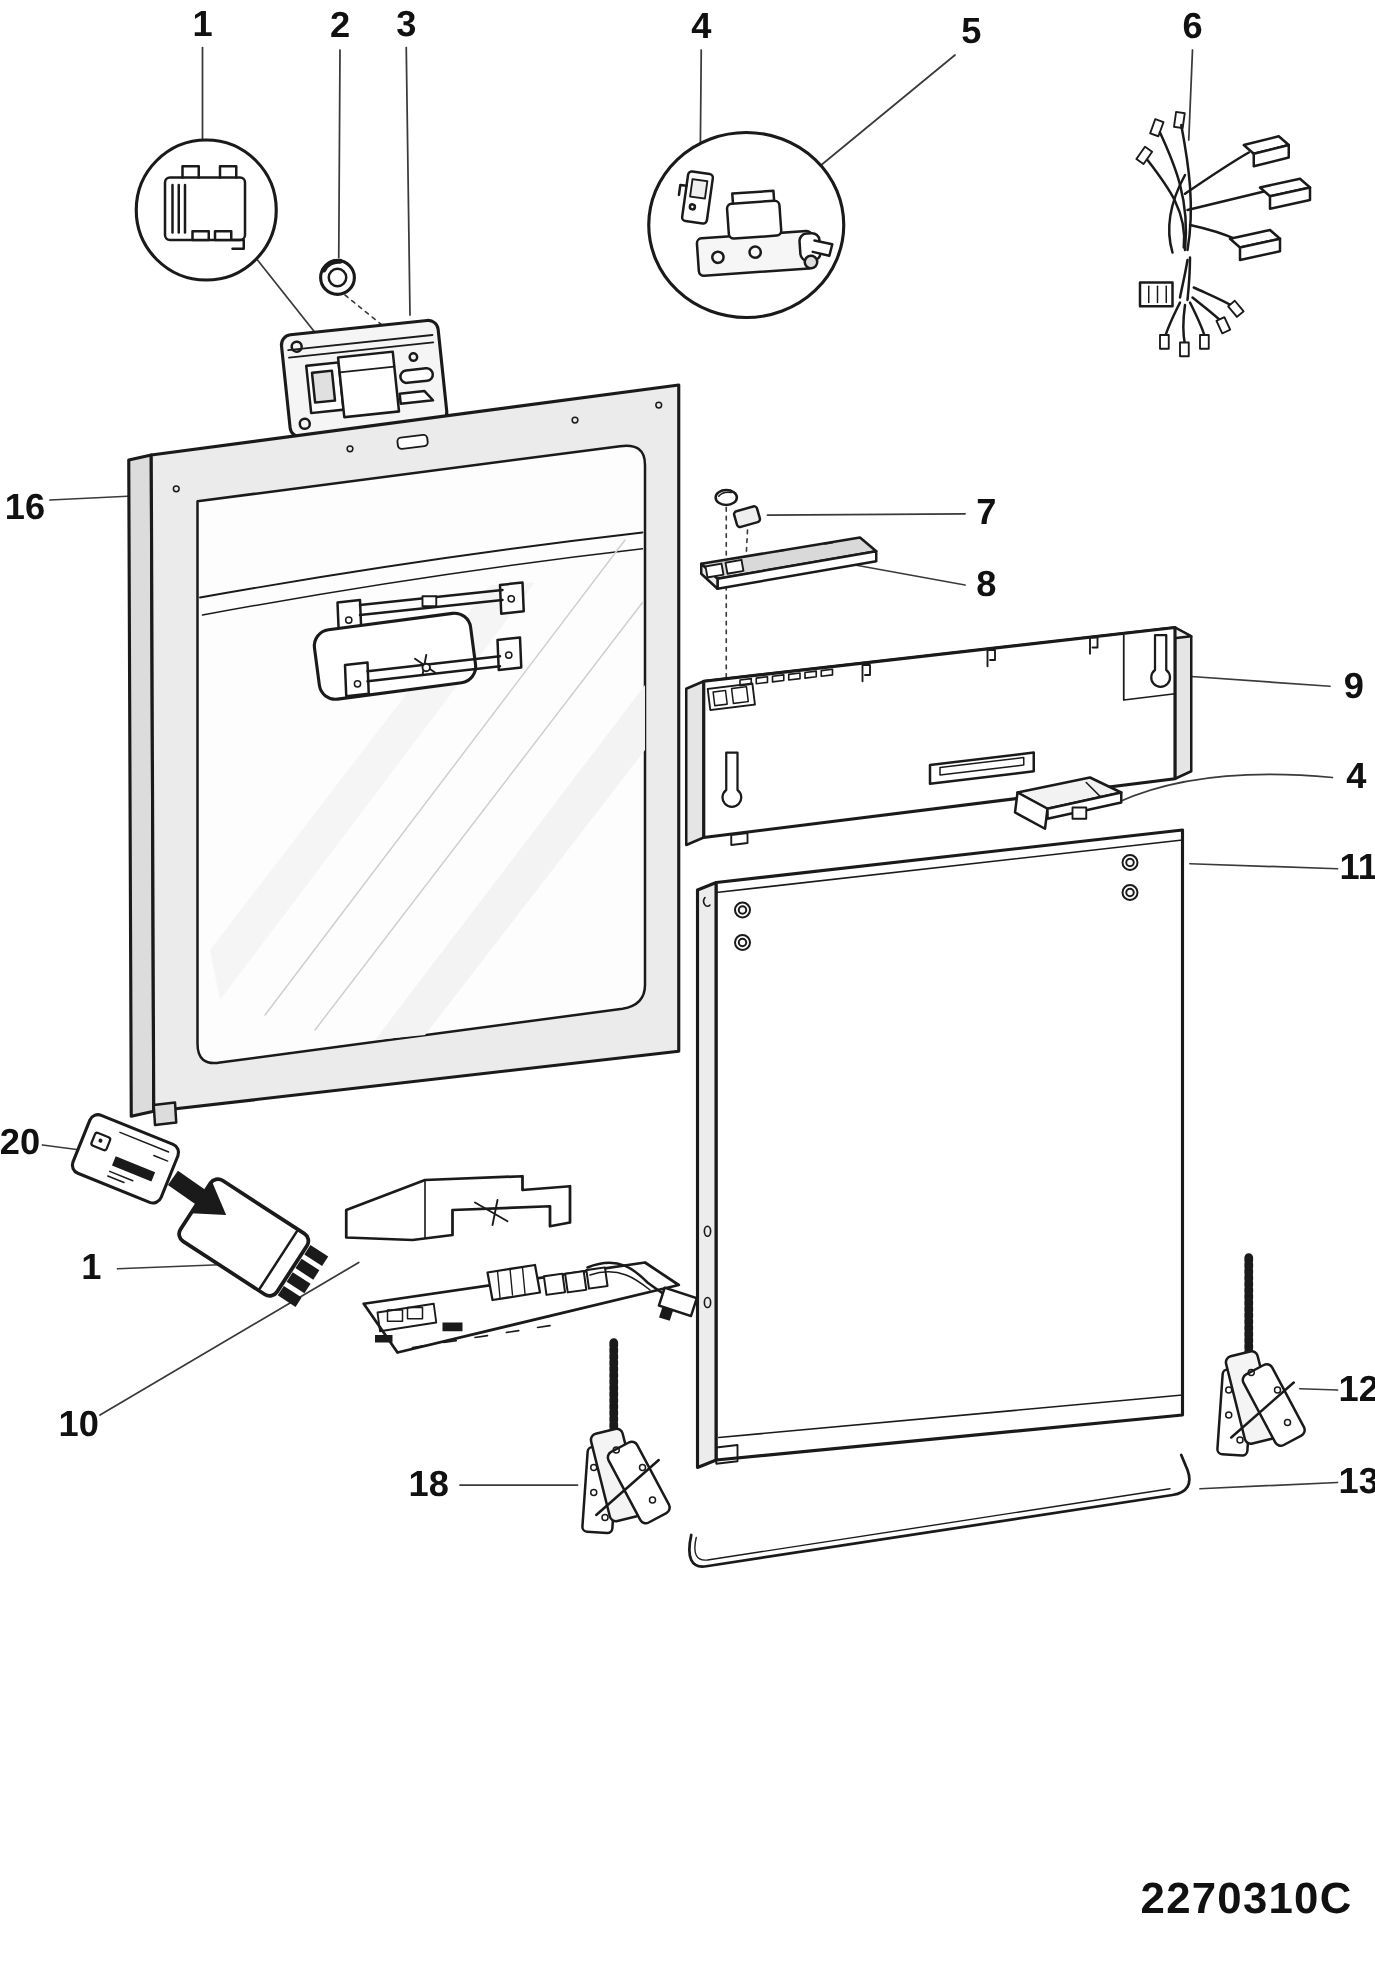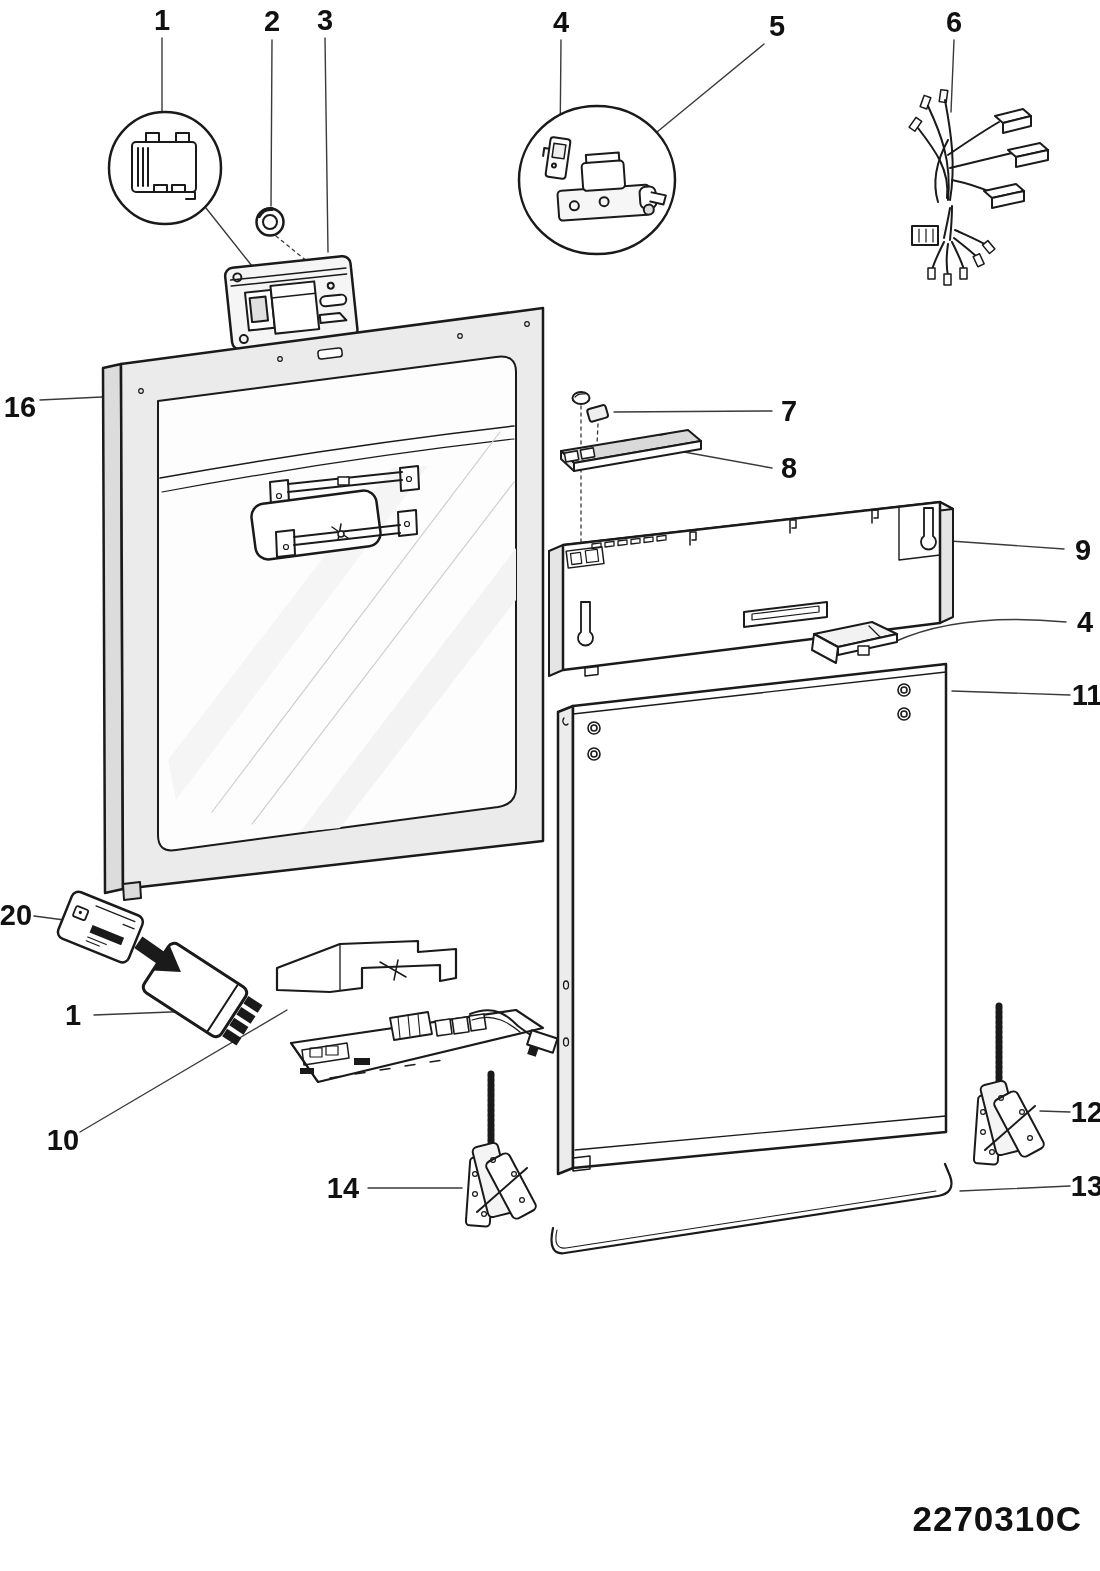--- a/index.html
+++ b/index.html
@@ -357,21 +357,21 @@
 <div class="callout" style="left:561px;top:22px">4</div>
 <div class="callout" style="left:777px;top:26px">5</div>
 <div class="callout" style="left:954px;top:22px">6</div>
 <div class="callout" style="left:789px;top:411px">7</div>
 <div class="callout" style="left:789px;top:468px">8</div>
 <div class="callout" style="left:1083px;top:550px">9</div>
 <div class="callout" style="left:1085px;top:622px">4</div>
 <div class="callout" style="left:1087px;top:695px">11</div>
 <div class="callout" style="left:1087px;top:1112px">12</div>
 <div class="callout" style="left:1087px;top:1186px">13</div>
-<div class="callout" style="left:343px;top:1188px">14</div>
+<div class="callout" style="left:343px;top:1188px">18</div>
 <div class="callout" style="left:63px;top:1140px">10</div>
 <div class="callout" style="left:20px;top:407px">16</div>
 <div class="callout" style="left:73px;top:1015px">1</div>
 <div class="callout" style="left:16px;top:915px">20</div>
 
 <div class="part-code">2270310C</div>
 
 </div>
 
 </body></html>

